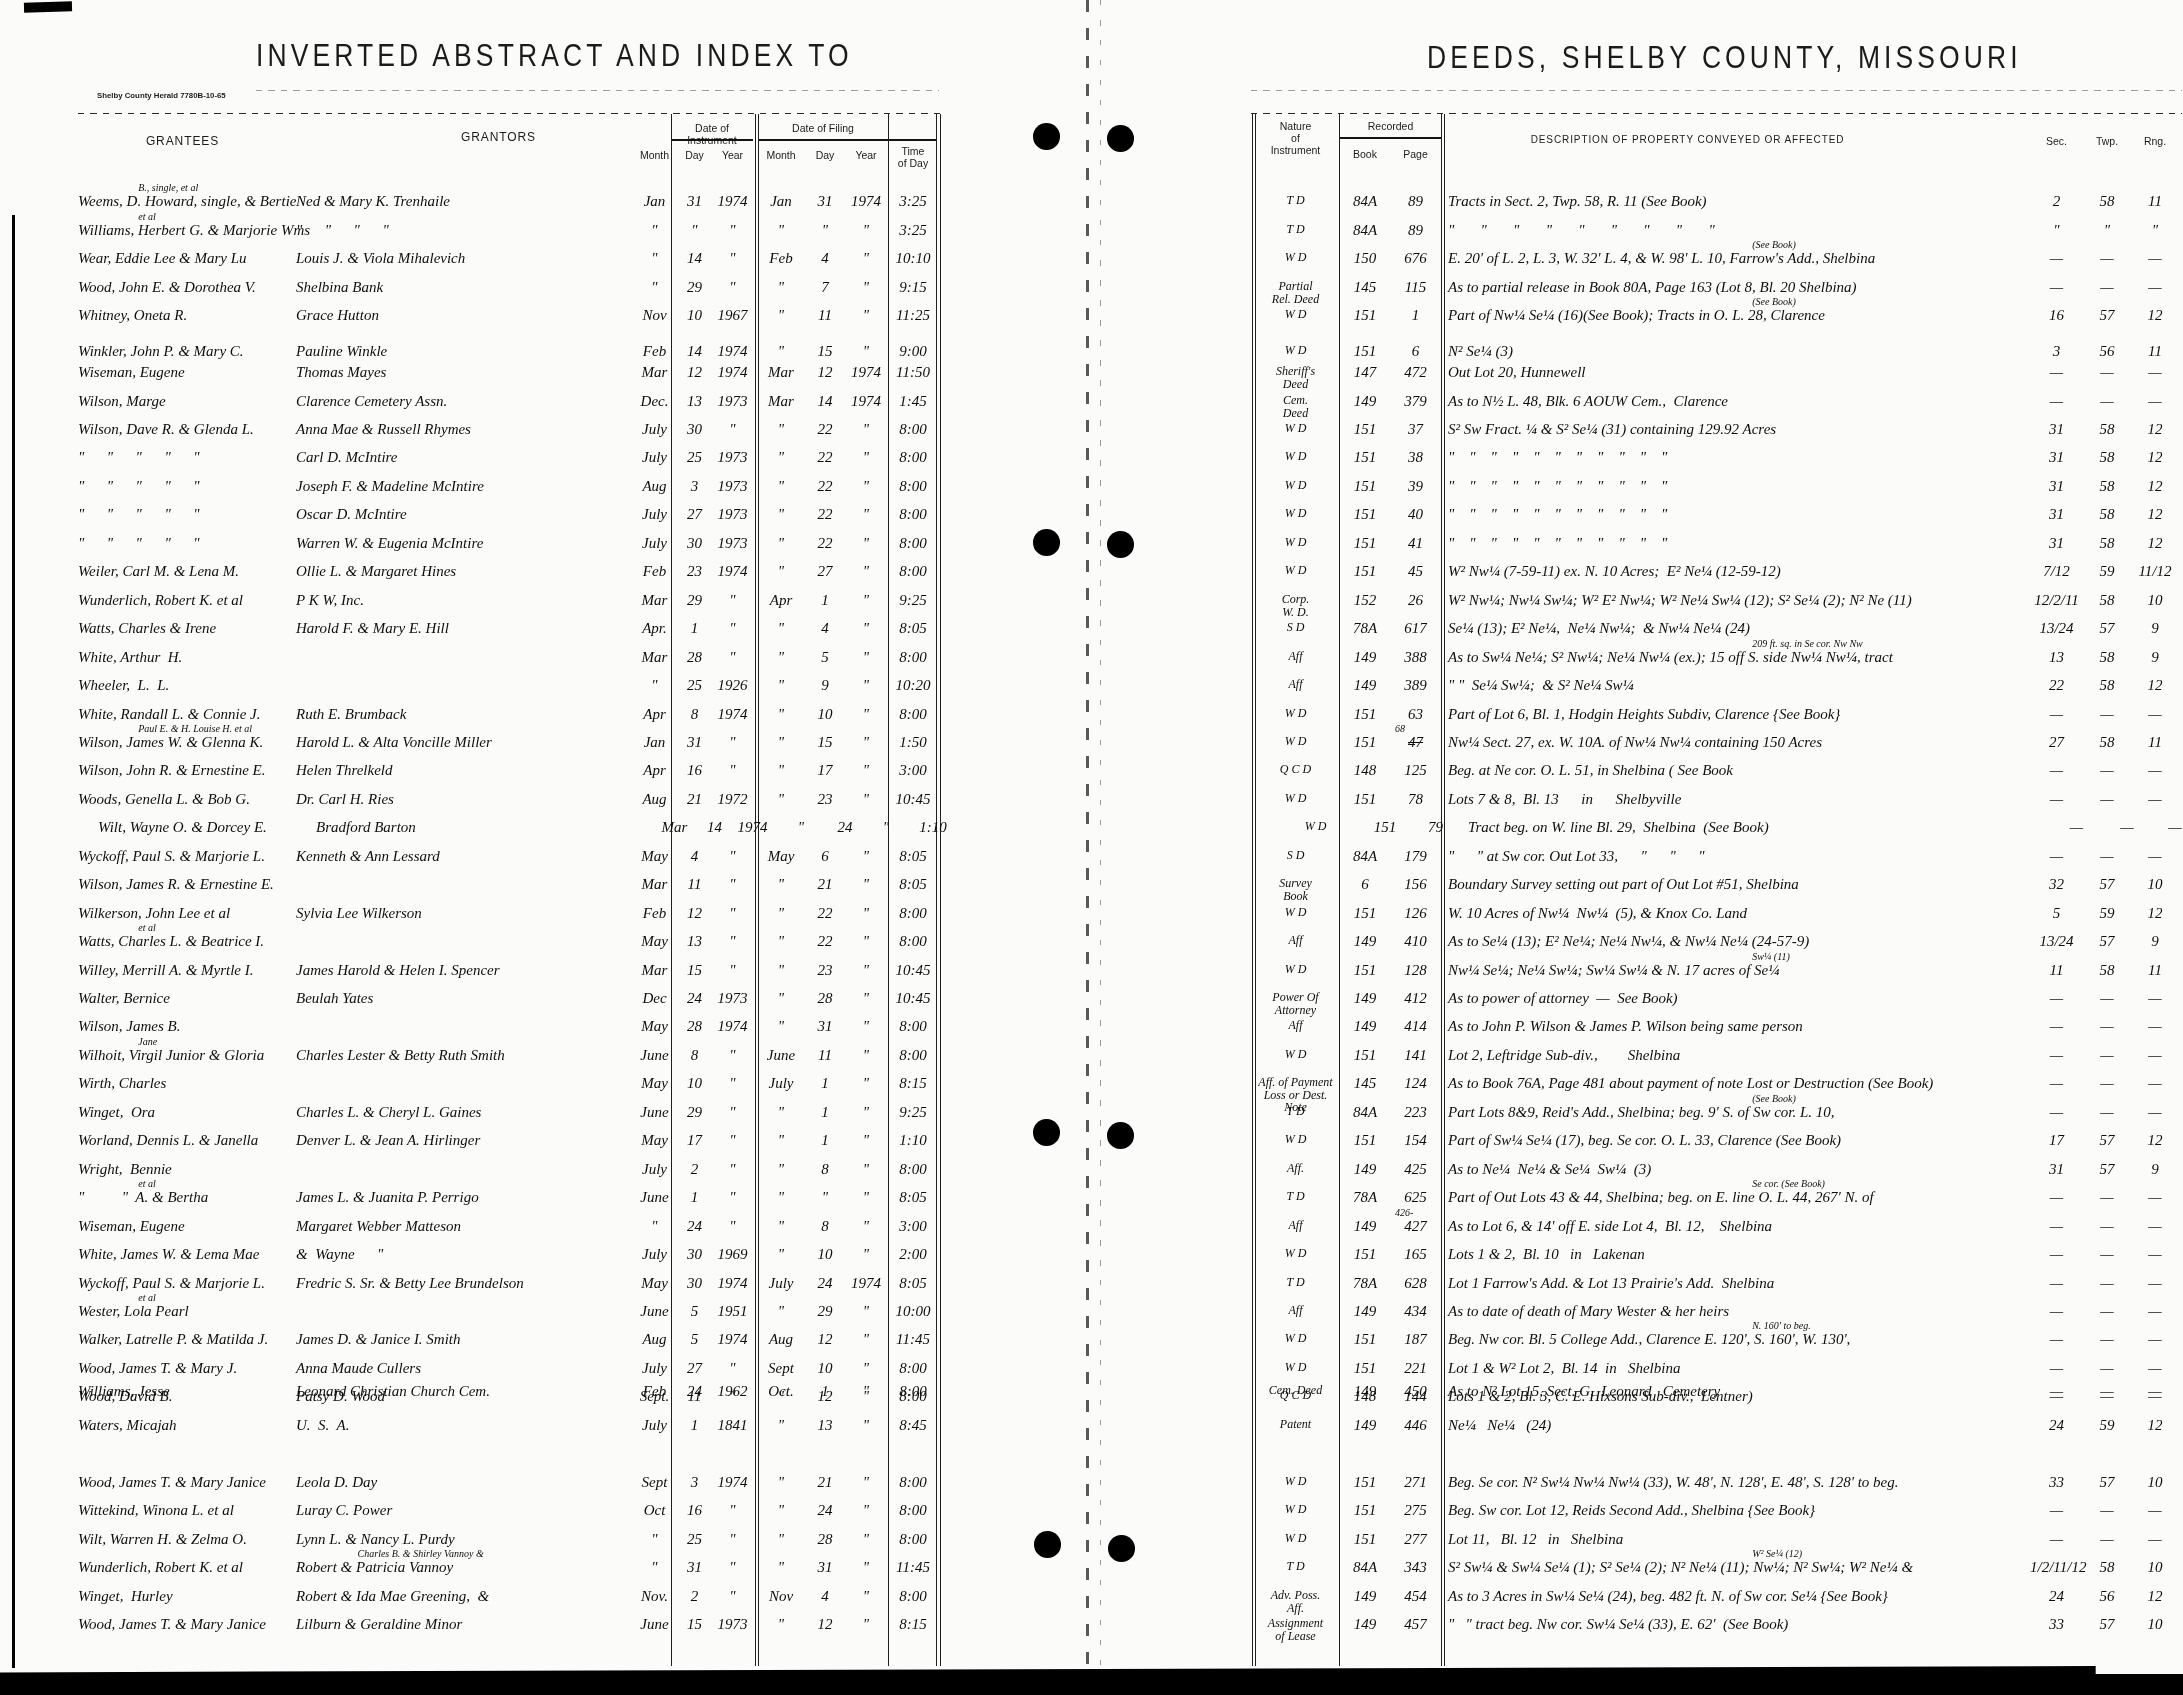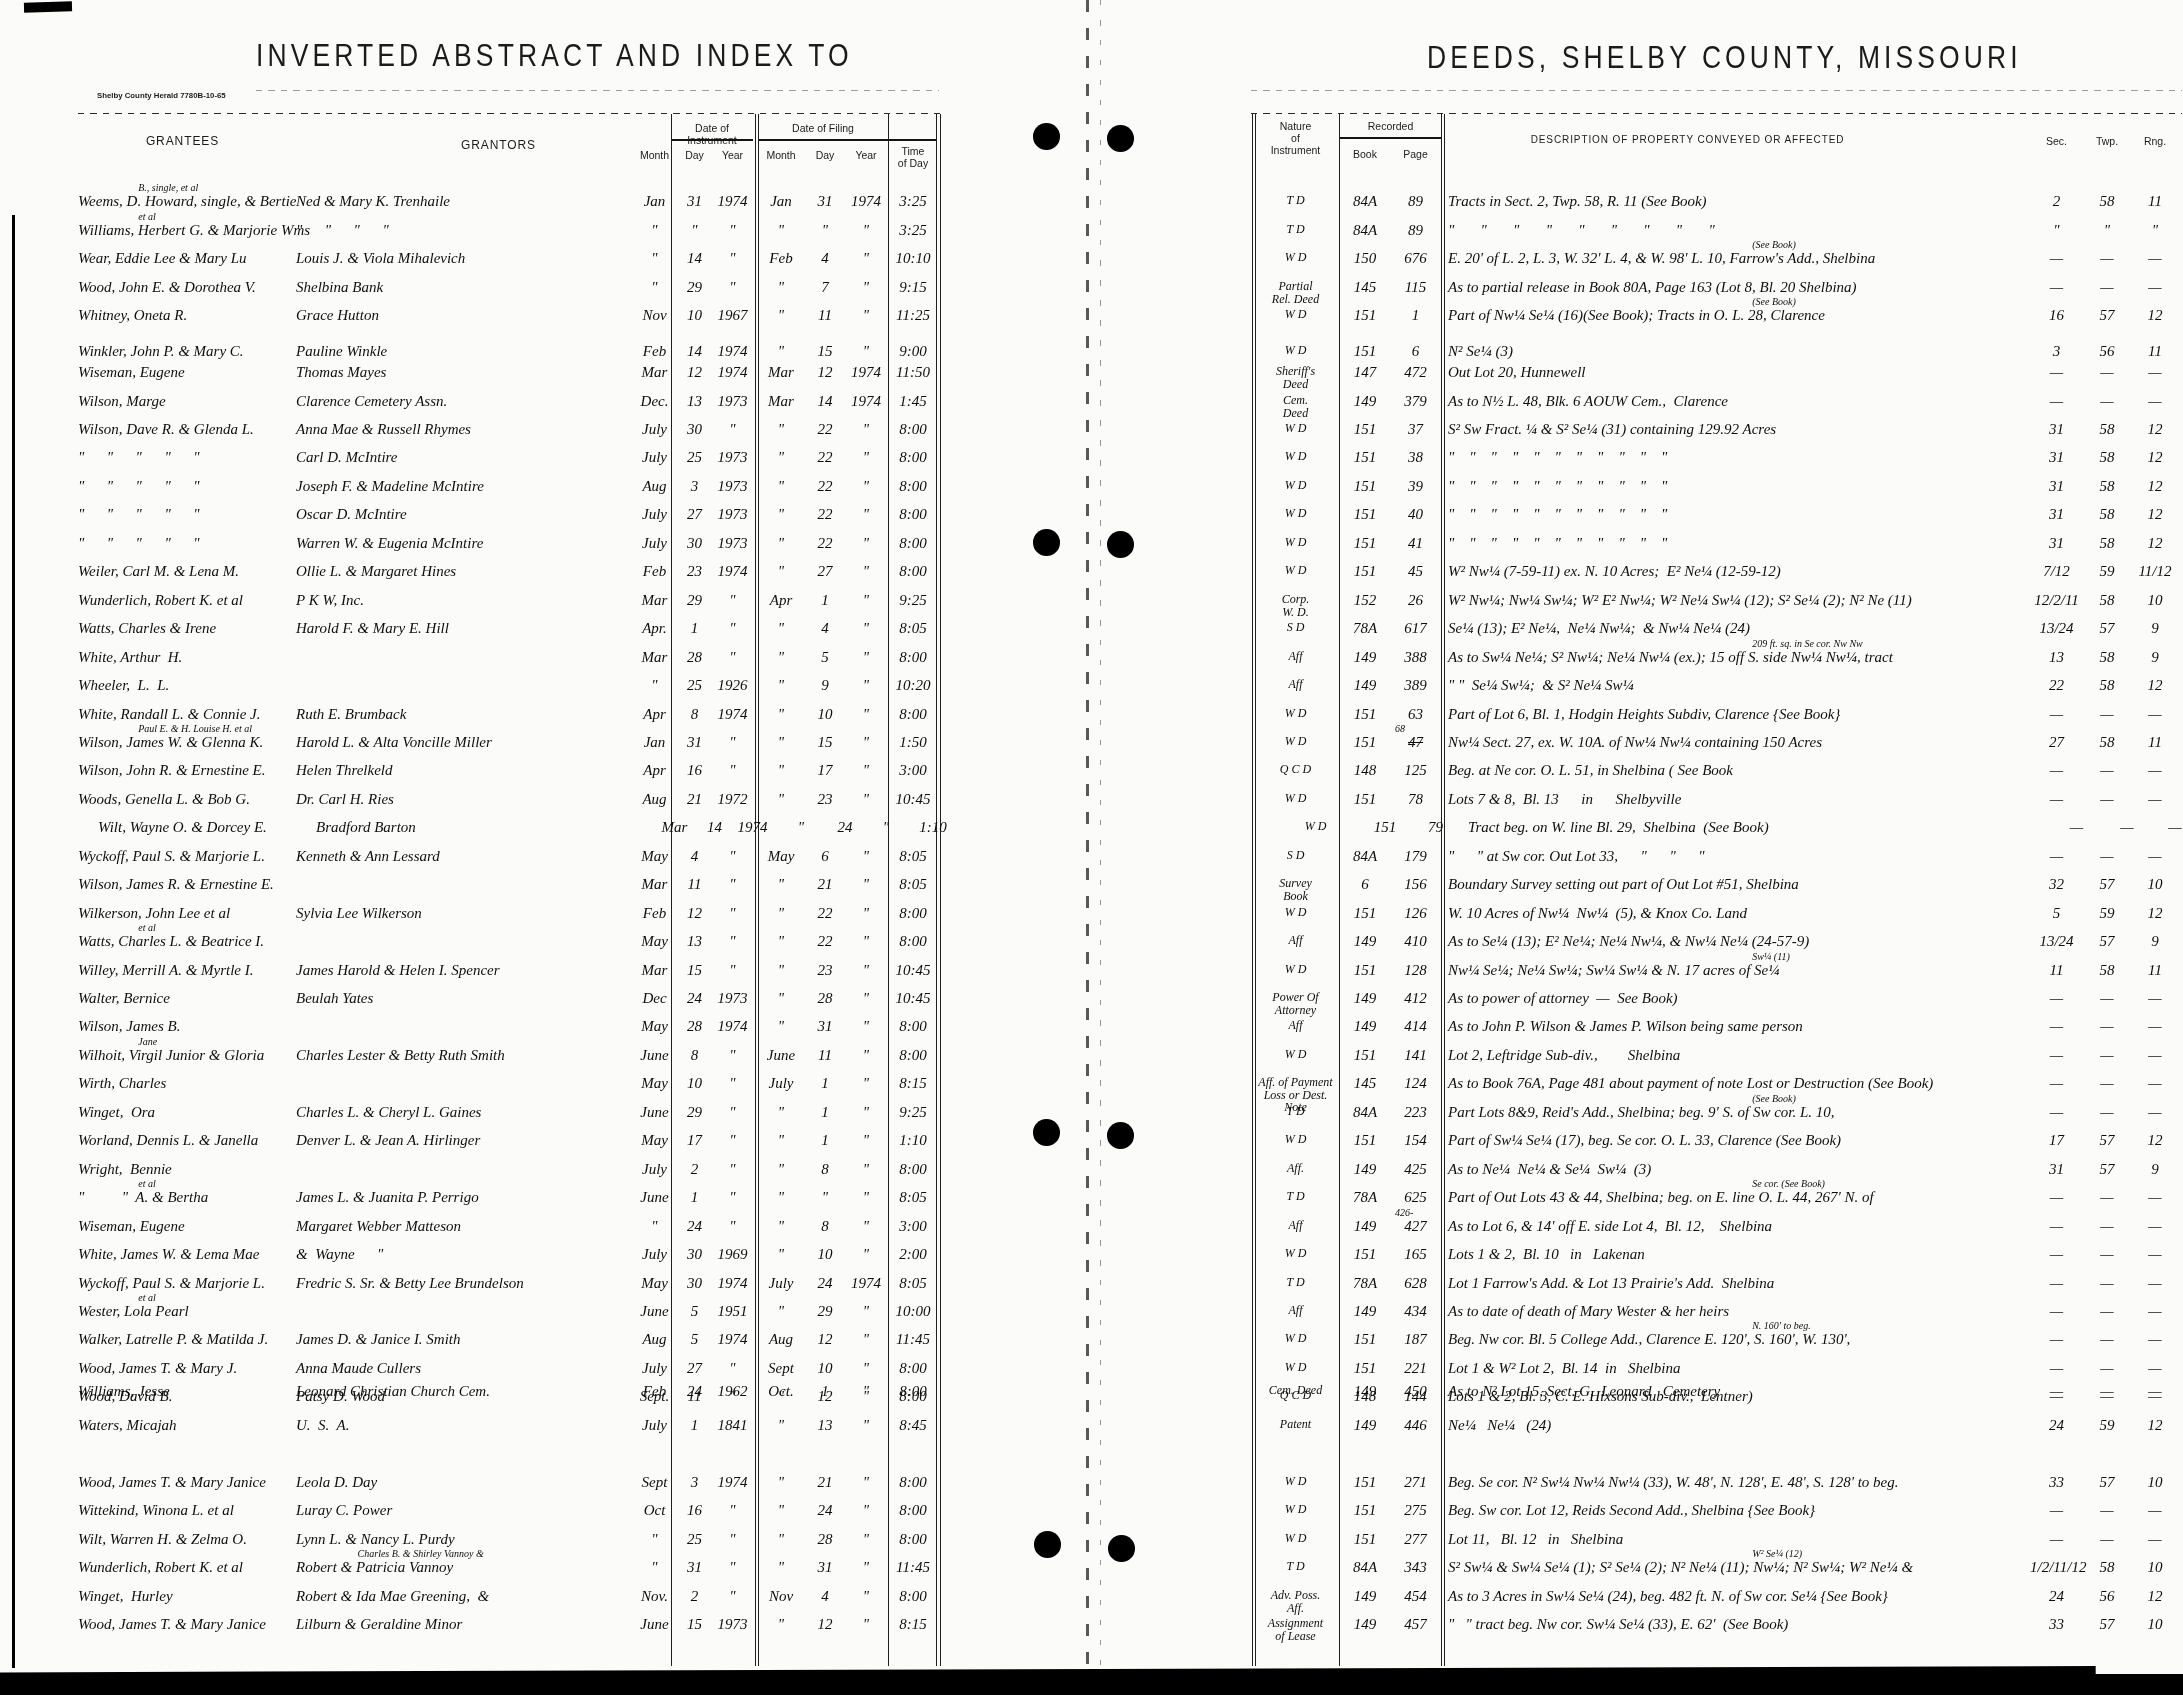--- a/index.html
+++ b/index.html
@@ -56,21 +56,21 @@
   <div class="print title" style="left:256px;top:40px;">INVERTED ABSTRACT AND INDEX TO</div>
   <div class="print title" style="left:1427px;top:42px;">DEEDS, SHELBY COUNTY, MISSOURI</div>
   <div class="print tiny" style="left:97px;top:91px;">Shelby County Herald 7780B-10-65</div>
 
   <div class="rule-dash" style="left:256px;top:90px;width:683px;opacity:.45;"></div>
   <div class="rule-dash" style="left:1251px;top:90px;width:931px;opacity:.45;"></div>
   <div class="rule-dash" style="left:78px;top:113px;width:863px;"></div>
   <div class="rule-dash" style="left:1251px;top:113px;width:931px;"></div>
 
   <div class="print colhead" style="left:114px;top:134px;width:137px;">GRANTEES</div>
-  <div class="print colhead" style="left:430px;top:138px;width:137px;text-align:center;">GRANTORS</div>
+  <div class="print colhead" style="left:430px;top:130px;width:137px;text-align:center;">GRANTORS</div>
   <div class="print subhead" style="left:671px;top:122px;width:82px;">Date of Instrument</div>
   <div class="print subhead" style="left:758px;top:122px;width:130px;">Date of Filing</div>
   <div class="hline" style="left:671px;top:139px;width:82px;"></div>
   <div class="hline" style="left:758px;top:139px;width:178px;"></div>
   <div class="print subhead" style="left:632px;top:149px;width:45px;">Month</div>
   <div class="print subhead" style="left:677px;top:149px;width:35px;">Day</div>
   <div class="print subhead" style="left:712px;top:149px;width:41px;">Year</div>
   <div class="print subhead" style="left:757px;top:149px;width:48px;">Month</div>
   <div class="print subhead" style="left:806px;top:149px;width:38px;">Day</div>
   <div class="print subhead" style="left:844px;top:149px;width:44px;">Year</div>

